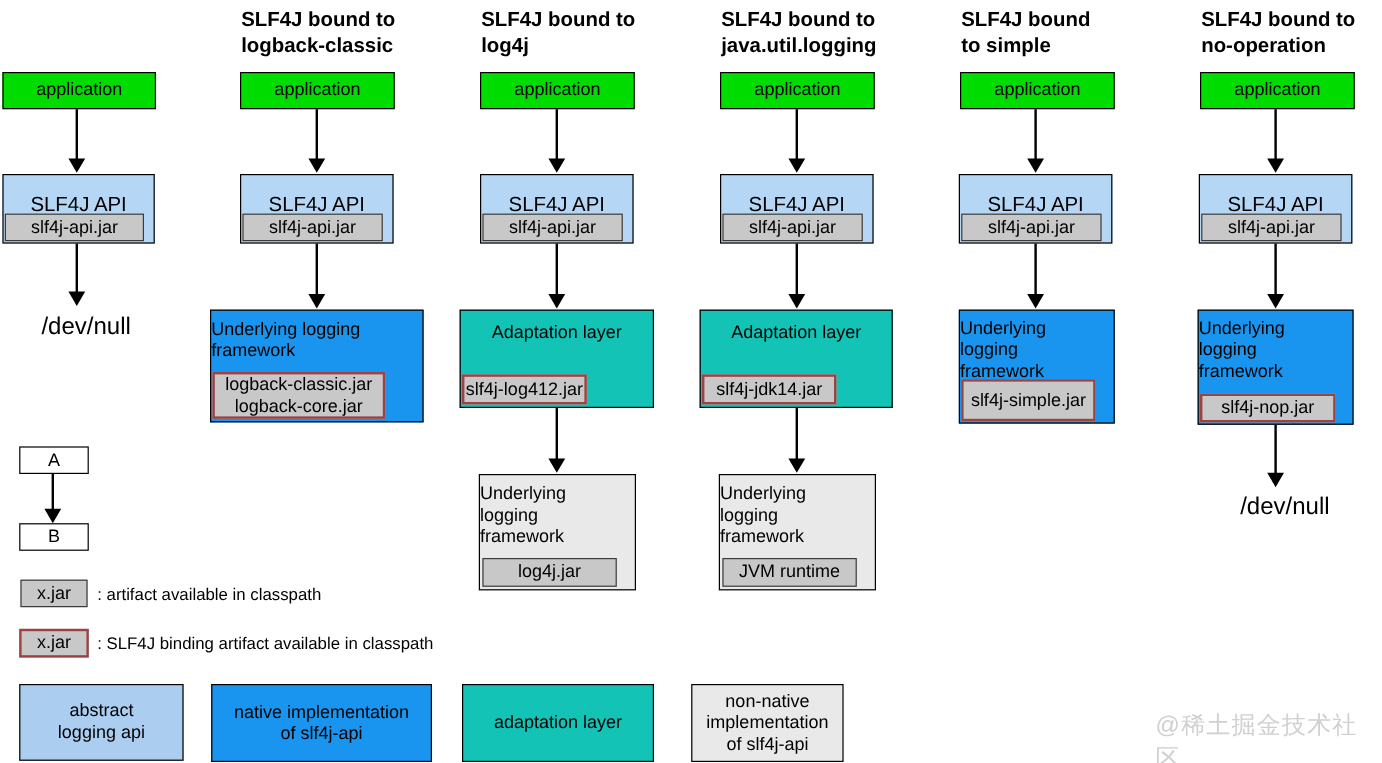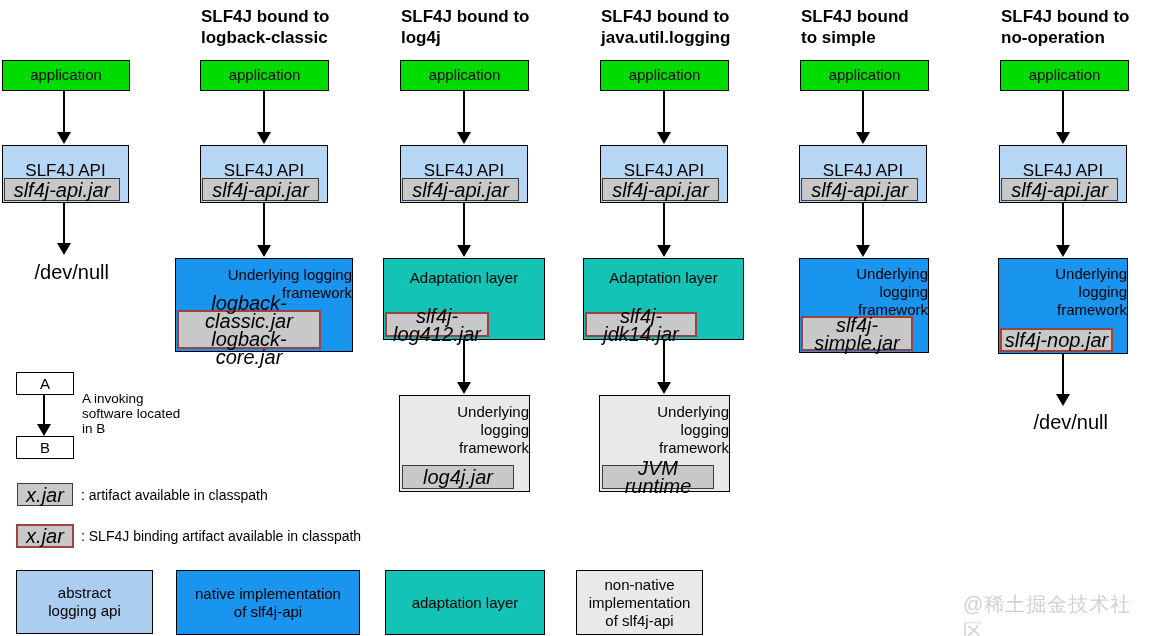--- a/index.html
+++ b/index.html
@@ -4,25 +4,25 @@
 <style>
   html,body{margin:0;padding:0;background:#fff}
   .canvas{position:relative;width:1152px;height:636px;background:#ffffff;
           font-family:"Liberation Sans",sans-serif;color:#000;overflow:hidden}
   .t{position:absolute;font-weight:bold;font-size:17px;line-height:21px;white-space:pre-line}
   .box{position:absolute;border:1px solid #000;box-sizing:border-box;text-align:center}
   .app{background:#00dc00;height:31px;font-size:15px;line-height:28px}
   .api{background:#b5d6f5;height:58px}
   .api-lbl{font-size:17px;padding-top:15px;text-align:center}
   .jar{position:absolute;background:#c8c8c8;border:1px solid #3c3c3c;box-sizing:border-box;
-       font-style:italic;font-size:20px;line-height:18px;text-align:center;white-space:pre-line;
+       font-size:15px;line-height:18px;text-align:center;white-space:pre-line;
        display:flex;align-items:center;justify-content:center}
   .jar.binding{border:2px solid #9c4242}
   .api-jar{left:1px;right:8px;bottom:1px;height:23px}
-  .fw-lbl{font-size:15px;line-height:18px;padding-top:7px;white-space:pre-line;text-align:right}
+  .fw-lbl{font-size:15px;line-height:18px;padding-top:7px;white-space:pre-line;text-align:left}
   .ad-lbl{font-size:15px;padding-top:10px;white-space:pre-line;text-align:center}
   .arrow{position:absolute;width:14px}
   .arrow .sh{position:absolute;left:6px;top:0;bottom:11px;width:1.5px;background:#000}
   .arrow .hd{position:absolute;left:0;bottom:0;width:0;height:0;
              border-left:7px solid transparent;border-right:7px solid transparent;border-top:12px solid #000}
   .devnull{position:absolute;font-weight:normal;font-size:20px;width:90px;text-align:right}
   .ltext{position:absolute;font-size:13.5px;line-height:15px;white-space:pre-line}
   .jtext{position:absolute;font-size:14px}
   .abox{background:#fff;height:23px;font-size:15px;line-height:21px}
   .cat{display:flex;align-items:center;justify-content:center;font-size:15px;line-height:18px;white-space:pre-line}
@@ -178,23 +178,20 @@
       <i class="hd"></i>
     </div>
   <div class="devnull" style="left:1018px;top:411px">/dev/null</div>
 
   <div class="box abox" style="left:16px;top:372px;width:58px">A</div>
   <div class="arrow" style="left:37px;top:395px;height:41px">
       <i class="sh"></i>
       <i class="hd"></i>
     </div>
   <div class="box abox" style="left:16px;top:436px;width:58px">B</div>
-  <div class="ltext" style="left:82px;top:391px">A invoking
-software located
-in B</div>
 
   <div class="jar" style="left:17px;top:483px;width:56px;height:23px">x.jar</div>
   <div class="jtext" style="left:81px;top:487px">: artifact available in classpath</div>
   <div class="jar binding" style="left:16px;top:524px;width:58px;height:24px">x.jar</div>
   <div class="jtext" style="left:81px;top:528px">: SLF4J binding artifact available in classpath</div>
 
   <div class="box cat" style="left:16px;top:570px;width:137px;height:64px;background:#aacdf0">abstract
 logging api</div>
   <div class="box cat" style="left:176px;top:570px;width:184px;height:65px;background:#1995ef">native implementation
 of slf4j-api</div>

